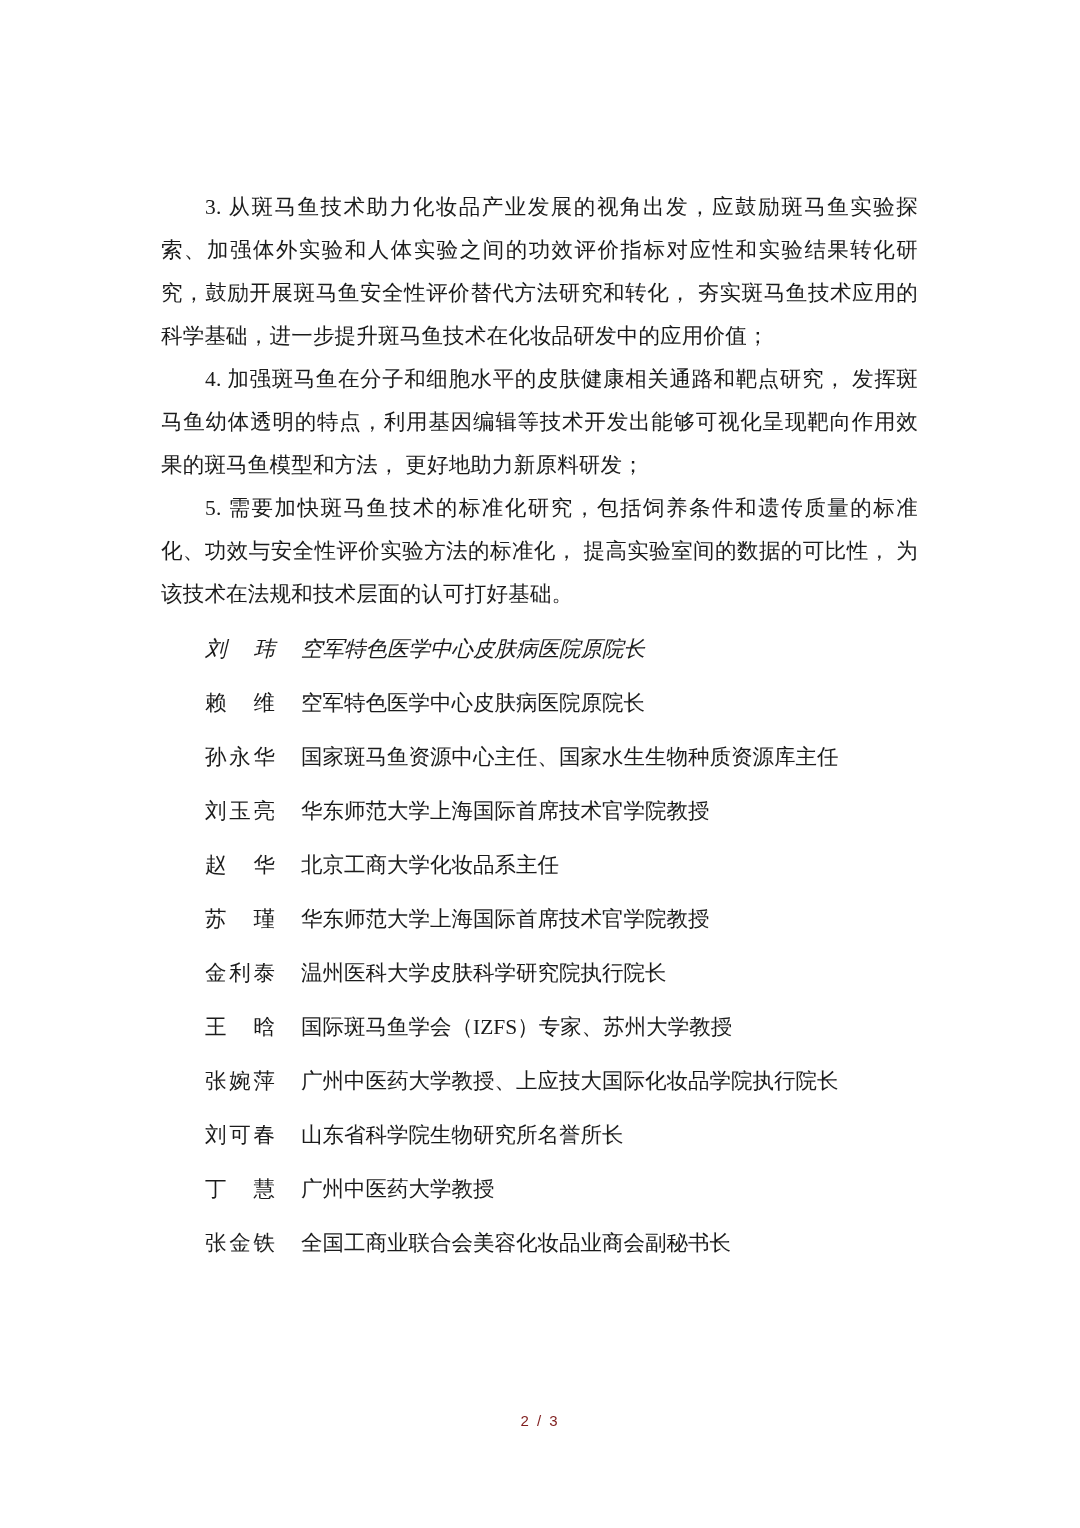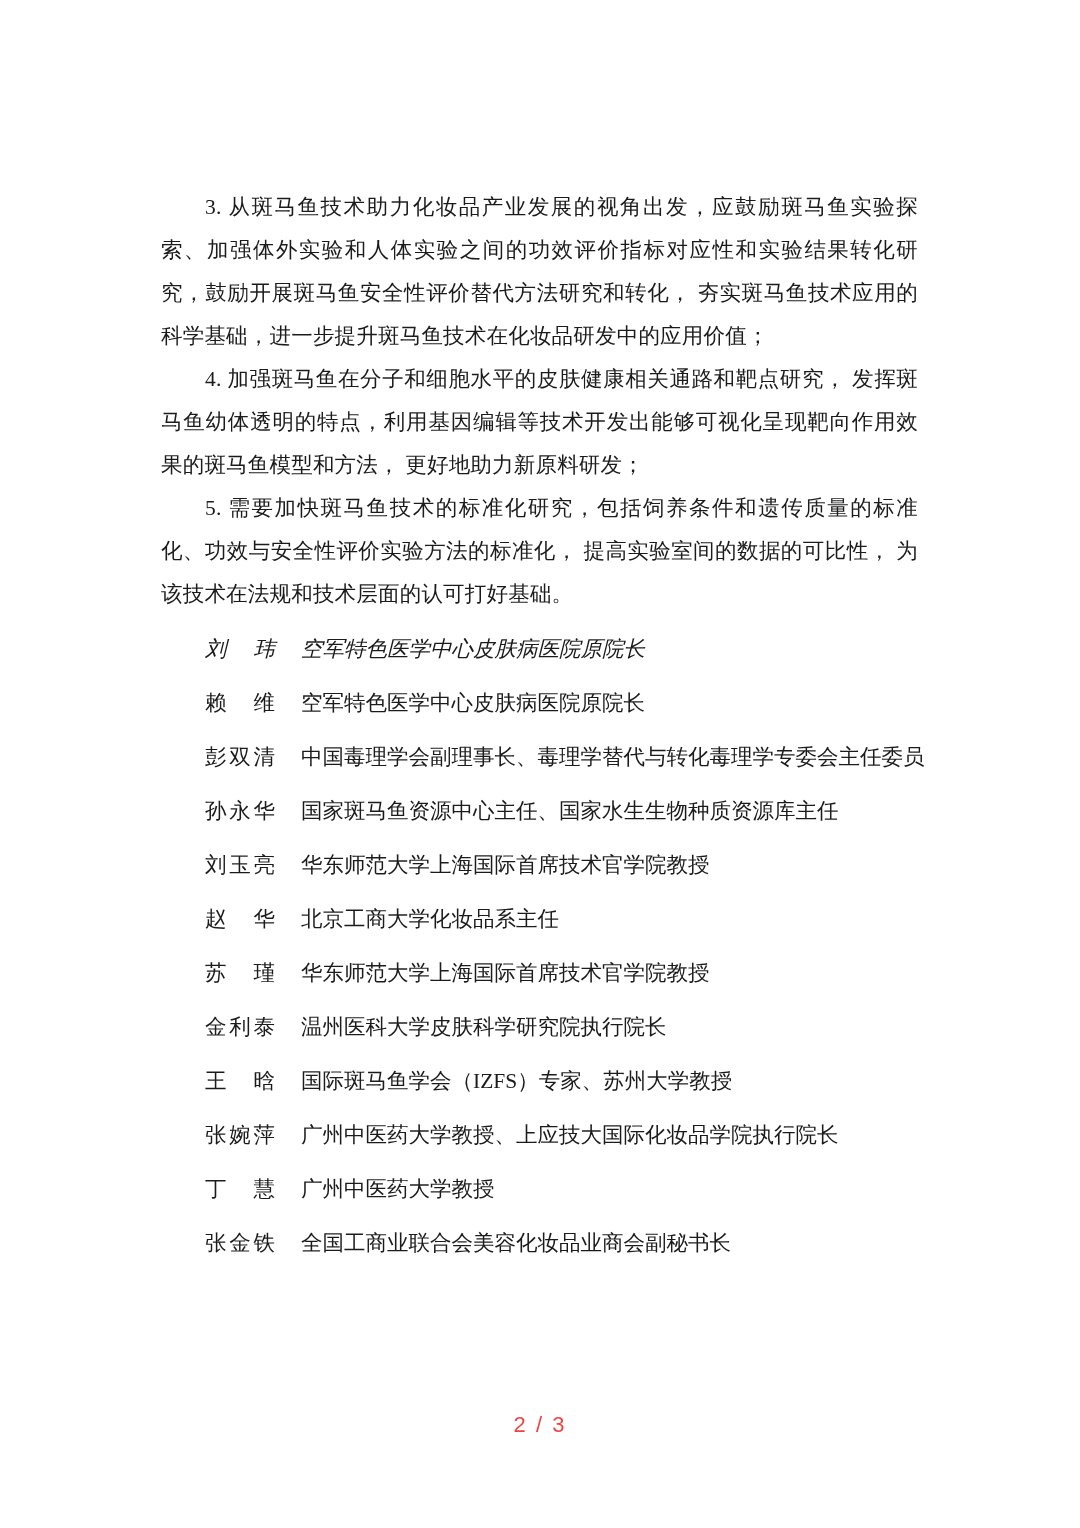--- a/index.html
+++ b/index.html
@@ -50,46 +50,43 @@
     text-align-last: justify;
     vertical-align: top;
   }
   .expert-title { margin-left: 26px; }
   .footer {
     position: absolute;
     left: 0;
     top: 1412px;
     width: 100%;
     text-align: center;
-    font-size: 22px;
+    font-size: 15px;
     letter-spacing: 2px;
-    color: #ef4444;
+    color: #7f1d1d;
     font-family: "Liberation Sans", "DejaVu Sans", sans-serif;
   }
 </style>
 </head>
 <body>
 
 <div class="page">
   <div class="content">
 
     <p class="body-para">3. 从斑马鱼技术助力化妆品产业发展的视角出发，应鼓励斑马鱼实验探索、加强体外实验和人体实验之间的功效评价指标对应性和实验结果转化研究，鼓励开展斑马鱼安全性评价替代方法研究和转化， 夯实斑马鱼技术应用的科学基础，进一步提升斑马鱼技术在化妆品研发中的应用价值；</p>
     <p class="body-para">4. 加强斑马鱼在分子和细胞水平的皮肤健康相关通路和靶点研究， 发挥斑马鱼幼体透明的特点，利用基因编辑等技术开发出能够可视化呈现靶向作用效果的斑马鱼模型和方法， 更好地助力新原料研发；</p>
     <p class="body-para">5. 需要加快斑马鱼技术的标准化研究，包括饲养条件和遗传质量的标准化、功效与安全性评价实验方法的标准化， 提高实验室间的数据的可比性， 为该技术在法规和技术层面的认可打好基础。</p>
 
 
     <div class="expert-list">
       <div class="expert-row">
         <span class="expert-name">刘　玮</span><span class="expert-title">空军特色医学中心皮肤病医院原院长</span>
       </div>
       <div class="expert-row">
         <span class="expert-name">赖　维</span><span class="expert-title">空军特色医学中心皮肤病医院原院长</span>
-      </div>
-      <div class="expert-row">
-        <span class="expert-name">彭双清</span><span class="expert-title">中国毒理学会副理事长、毒理学替代与转化毒理学专委会主任委员</span>
       </div>
       <div class="expert-row">
         <span class="expert-name">孙永华</span><span class="expert-title">国家斑马鱼资源中心主任、国家水生生物种质资源库主任</span>
       </div>
       <div class="expert-row">
         <span class="expert-name">刘玉亮</span><span class="expert-title">华东师范大学上海国际首席技术官学院教授</span>
       </div>
       <div class="expert-row">
         <span class="expert-name">赵　华</span><span class="expert-title">北京工商大学化妆品系主任</span>
       </div>
@@ -99,20 +96,23 @@
       <div class="expert-row">
         <span class="expert-name">金利泰</span><span class="expert-title">温州医科大学皮肤科学研究院执行院长</span>
       </div>
       <div class="expert-row">
         <span class="expert-name">王　晗</span><span class="expert-title">国际斑马鱼学会（IZFS）专家、苏州大学教授</span>
       </div>
       <div class="expert-row">
         <span class="expert-name">张婉萍</span><span class="expert-title">广州中医药大学教授、上应技大国际化妆品学院执行院长</span>
       </div>
       <div class="expert-row">
+        <span class="expert-name">刘可春</span><span class="expert-title">山东省科学院生物研究所名誉所长</span>
+      </div>
+      <div class="expert-row">
         <span class="expert-name">丁　慧</span><span class="expert-title">广州中医药大学教授</span>
       </div>
       <div class="expert-row">
         <span class="expert-name">张金铁</span><span class="expert-title">全国工商业联合会美容化妆品业商会副秘书长</span>
       </div>
     </div>
 
   </div>
 
   <div class="footer">2 / 3</div>

